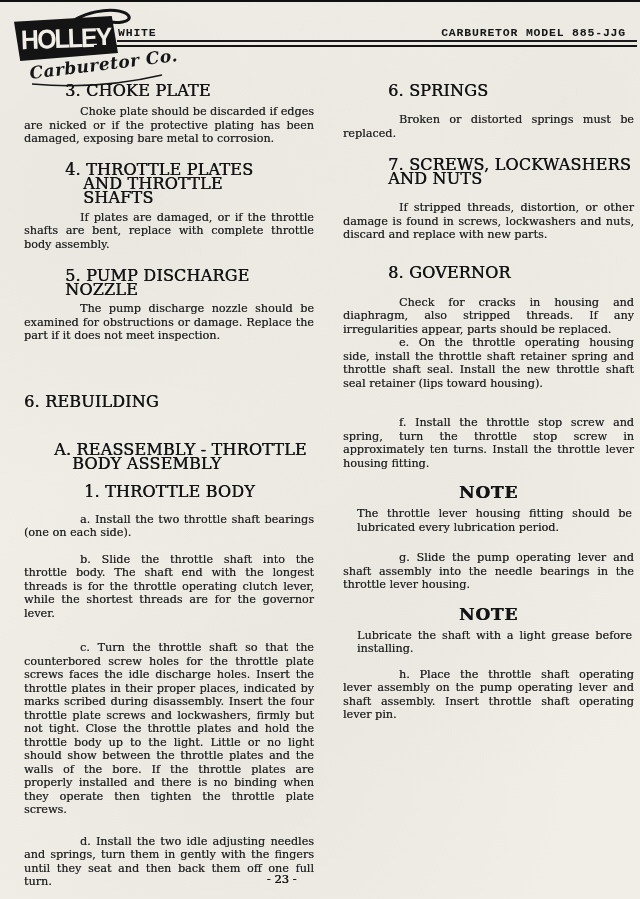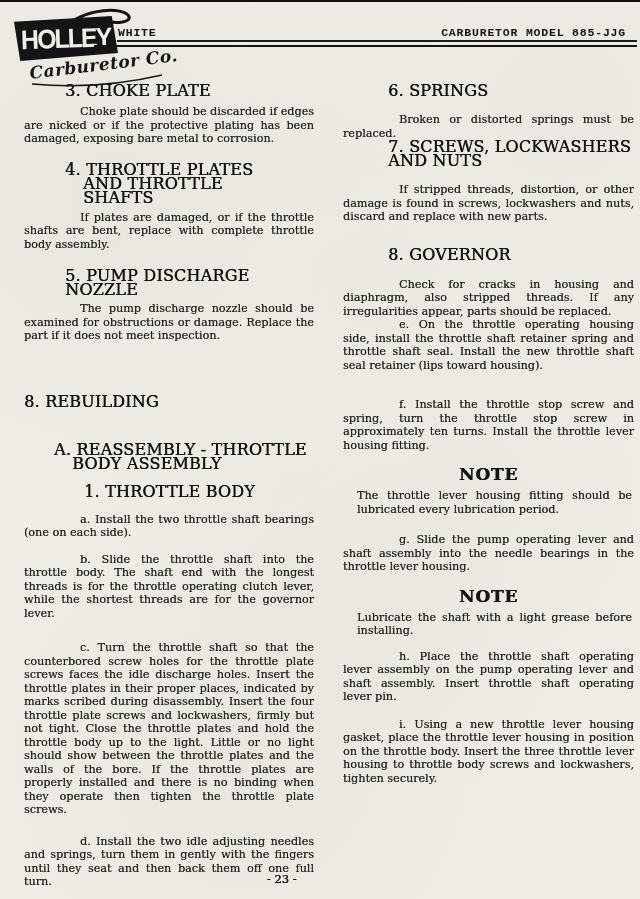--- a/index.html
+++ b/index.html
@@ -106,52 +106,51 @@
     <section class="col col-left">
       <h2 class="sh sh-num" style="margin-top:4px">3. CHOKE PLATE</h2>
       <p class="para" style="margin-top:7px">Choke plate should be discarded if edges are nicked or if the protective plating has been damaged, exposing bare metal to corrosion.</p>
 
       <h2 class="sh sh-wrap4" style="margin-top:17px">4. THROTTLE PLATES AND THROTTLE SHAFTS</h2>
       <p class="para" style="margin-top:6px">If plates are damaged, or if the throttle shafts are bent, replace with complete throttle body assembly.</p>
 
       <h2 class="sh sh-num" style="margin-top:18px">5. PUMP DISCHARGE NOZZLE</h2>
       <p class="para" style="margin-top:5px">The pump discharge nozzle should be examined for obstructions or damage.  Replace the part if it does not meet inspection.</p>
 
-      <h2 class="sh sh-top" style="margin-top:52px">8. REBUILDING</h2>
+      <h2 class="sh sh-top" style="margin-top:52px">6. REBUILDING</h2>
 
       <h2 class="sh sh-sub" style="margin-top:34px">A. REASSEMBLY - THROTTLE BODY ASSEMBLY</h2>
 
       <h2 class="sh sh-sub2" style="margin-top:14px">1. THROTTLE BODY</h2>
 
       <p class="para" style="margin-top:14px">a. Install the two throttle shaft bearings (one on each side).</p>
       <p class="para" style="margin-top:13px">b. Slide the throttle shaft into the throttle body.  The shaft end with the longest threads is for the throttle operating clutch lever, while the shortest threads are for the governor lever.</p>
       <p class="para" style="margin-top:21px">c. Turn the throttle shaft so that the counterbored screw holes for the throttle plate screws faces the idle discharge holes.  Insert the throttle plates in their proper places, indicated by marks scribed during disassembly. Insert the four throttle plate screws and lockwashers, firmly but not tight.  Close the throttle plates and hold the throttle body up to the light. Little or no light should show between the throttle plates and the walls of the bore.  If the throttle plates are properly installed and there is no binding when they operate then tighten the throttle plate screws.</p>
       <p class="para" style="margin-top:18px">d. Install the two idle adjusting needles and springs, turn them in gently with the fingers until they seat and then back them off one full turn.</p>
     </section>
 
     <section class="col col-right">
       <h2 class="sh sh-num" style="margin-top:4px">6. SPRINGS</h2>
       <p class="para" style="margin-top:15px">Broken or distorted springs must be replaced.</p>
 
-      <h2 class="sh sh-num" style="">7. SCREWS, LOCKWASHERS AND NUTS</h2>
+      <h2 class="sh sh-num" style="margin-top:18px">7. SCREWS, LOCKWASHERS AND NUTS</h2>
       <p class="para" style="margin-top:15px">If stripped threads, distortion, or other damage is found in screws, lockwashers and nuts, discard and replace with new parts.</p>
 
       <h2 class="sh sh-num" style="margin-top:24px">8. GOVERNOR</h2>
       <p class="para" style="margin-top:16px">Check for cracks in housing and diaphragm, also stripped threads. If any irregularities appear, parts should be replaced.</p>
 
       <p class="para" style="">e. On the throttle operating housing side, install the throttle shaft retainer spring and throttle shaft seal.  Install the new throttle shaft seal retainer (lips toward housing).</p>
       <p class="para" style="margin-top:26px">f. Install the throttle stop screw and spring, turn the throttle stop screw in approximately ten turns.  Install the throttle lever housing fitting.</p>
 
       <h3 class="note-h" style="margin-top:15px">NOTE</h3>
       <p class="note-p" style="margin-top:8px">The throttle lever housing fitting should be lubricated every lubrication period.</p>
 
       <p class="para" style="margin-top:17px">g. Slide the pump operating lever and shaft assembly into the needle bearings in the throttle lever housing.</p>
 
       <h3 class="note-h" style="margin-top:15px">NOTE</h3>
       <p class="note-p" style="margin-top:7px">Lubricate the shaft with a light grease before installing.</p>
 
       <p class="para" style="margin-top:12px">h. Place the throttle shaft operating lever assembly on the pump operating lever and shaft assembly.  Insert throttle shaft operating lever pin.</p>
-      <p class="para" style="margin-top:14px">i. Using a new throttle lever housing gasket, place the throttle lever housing in position on the throttle body. Insert the three throttle lever housing to throttle body screws and lockwashers, tighten securely.</p>
     </section>
   </main>
 
   <div class="pageno">- 23 -</div>
 </div>
 
 </body></html>

